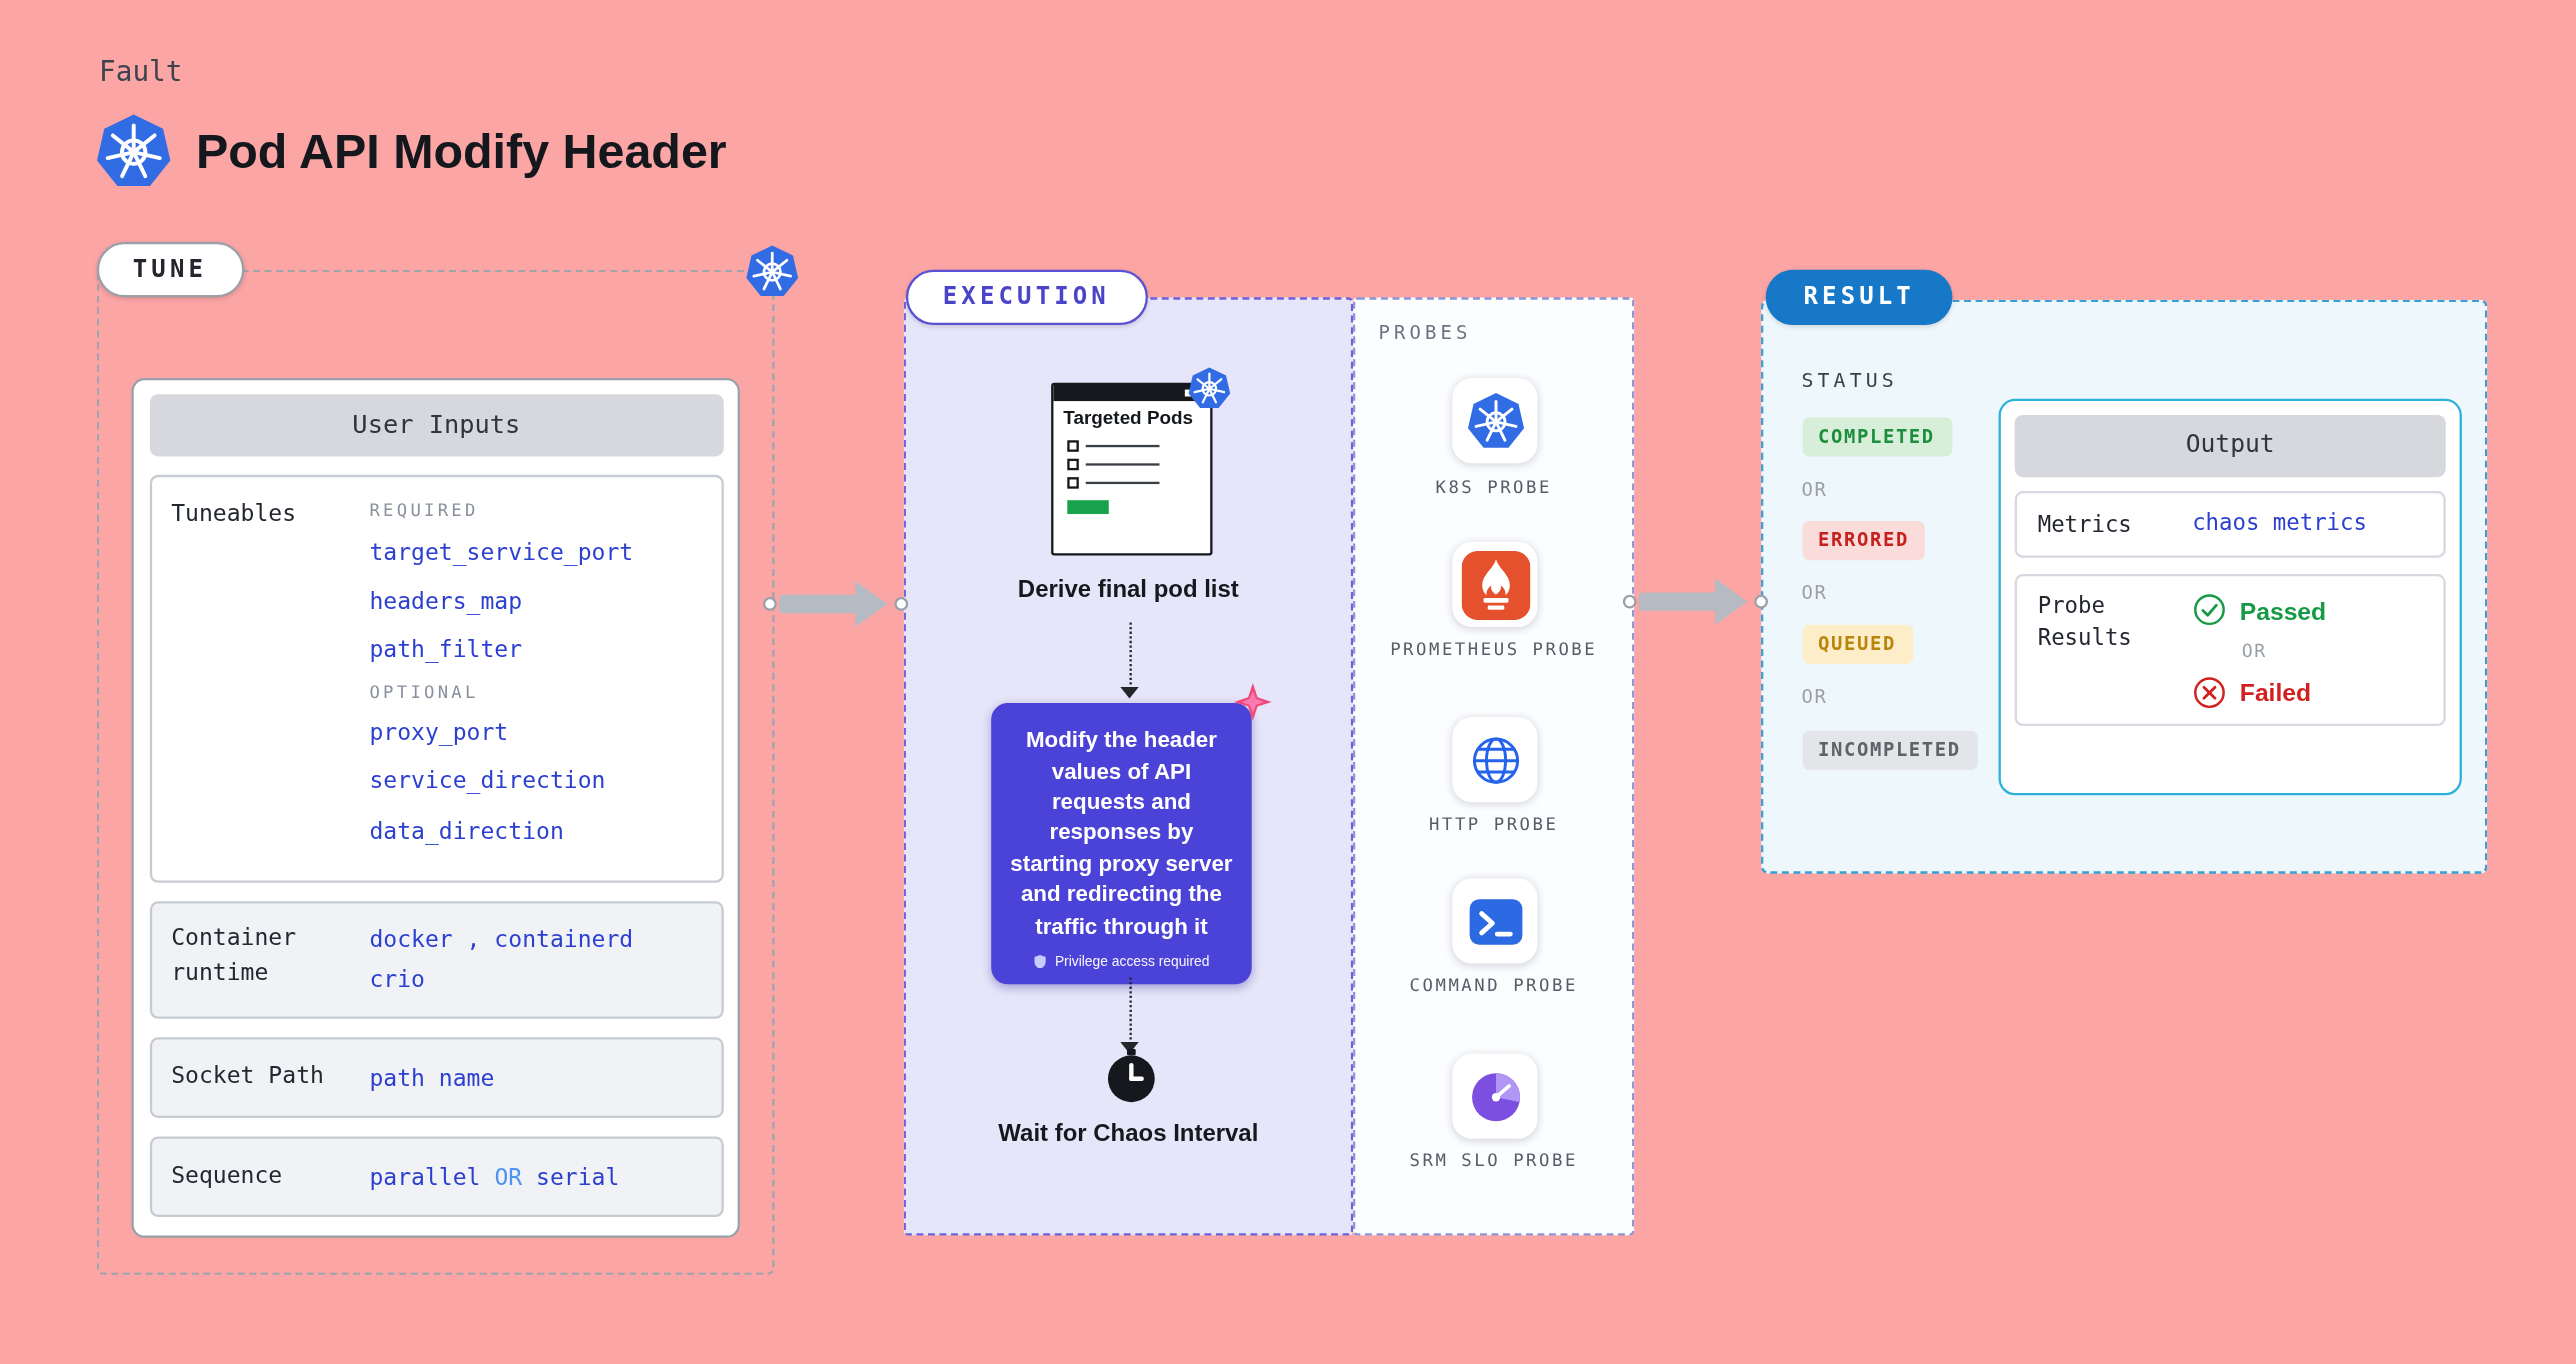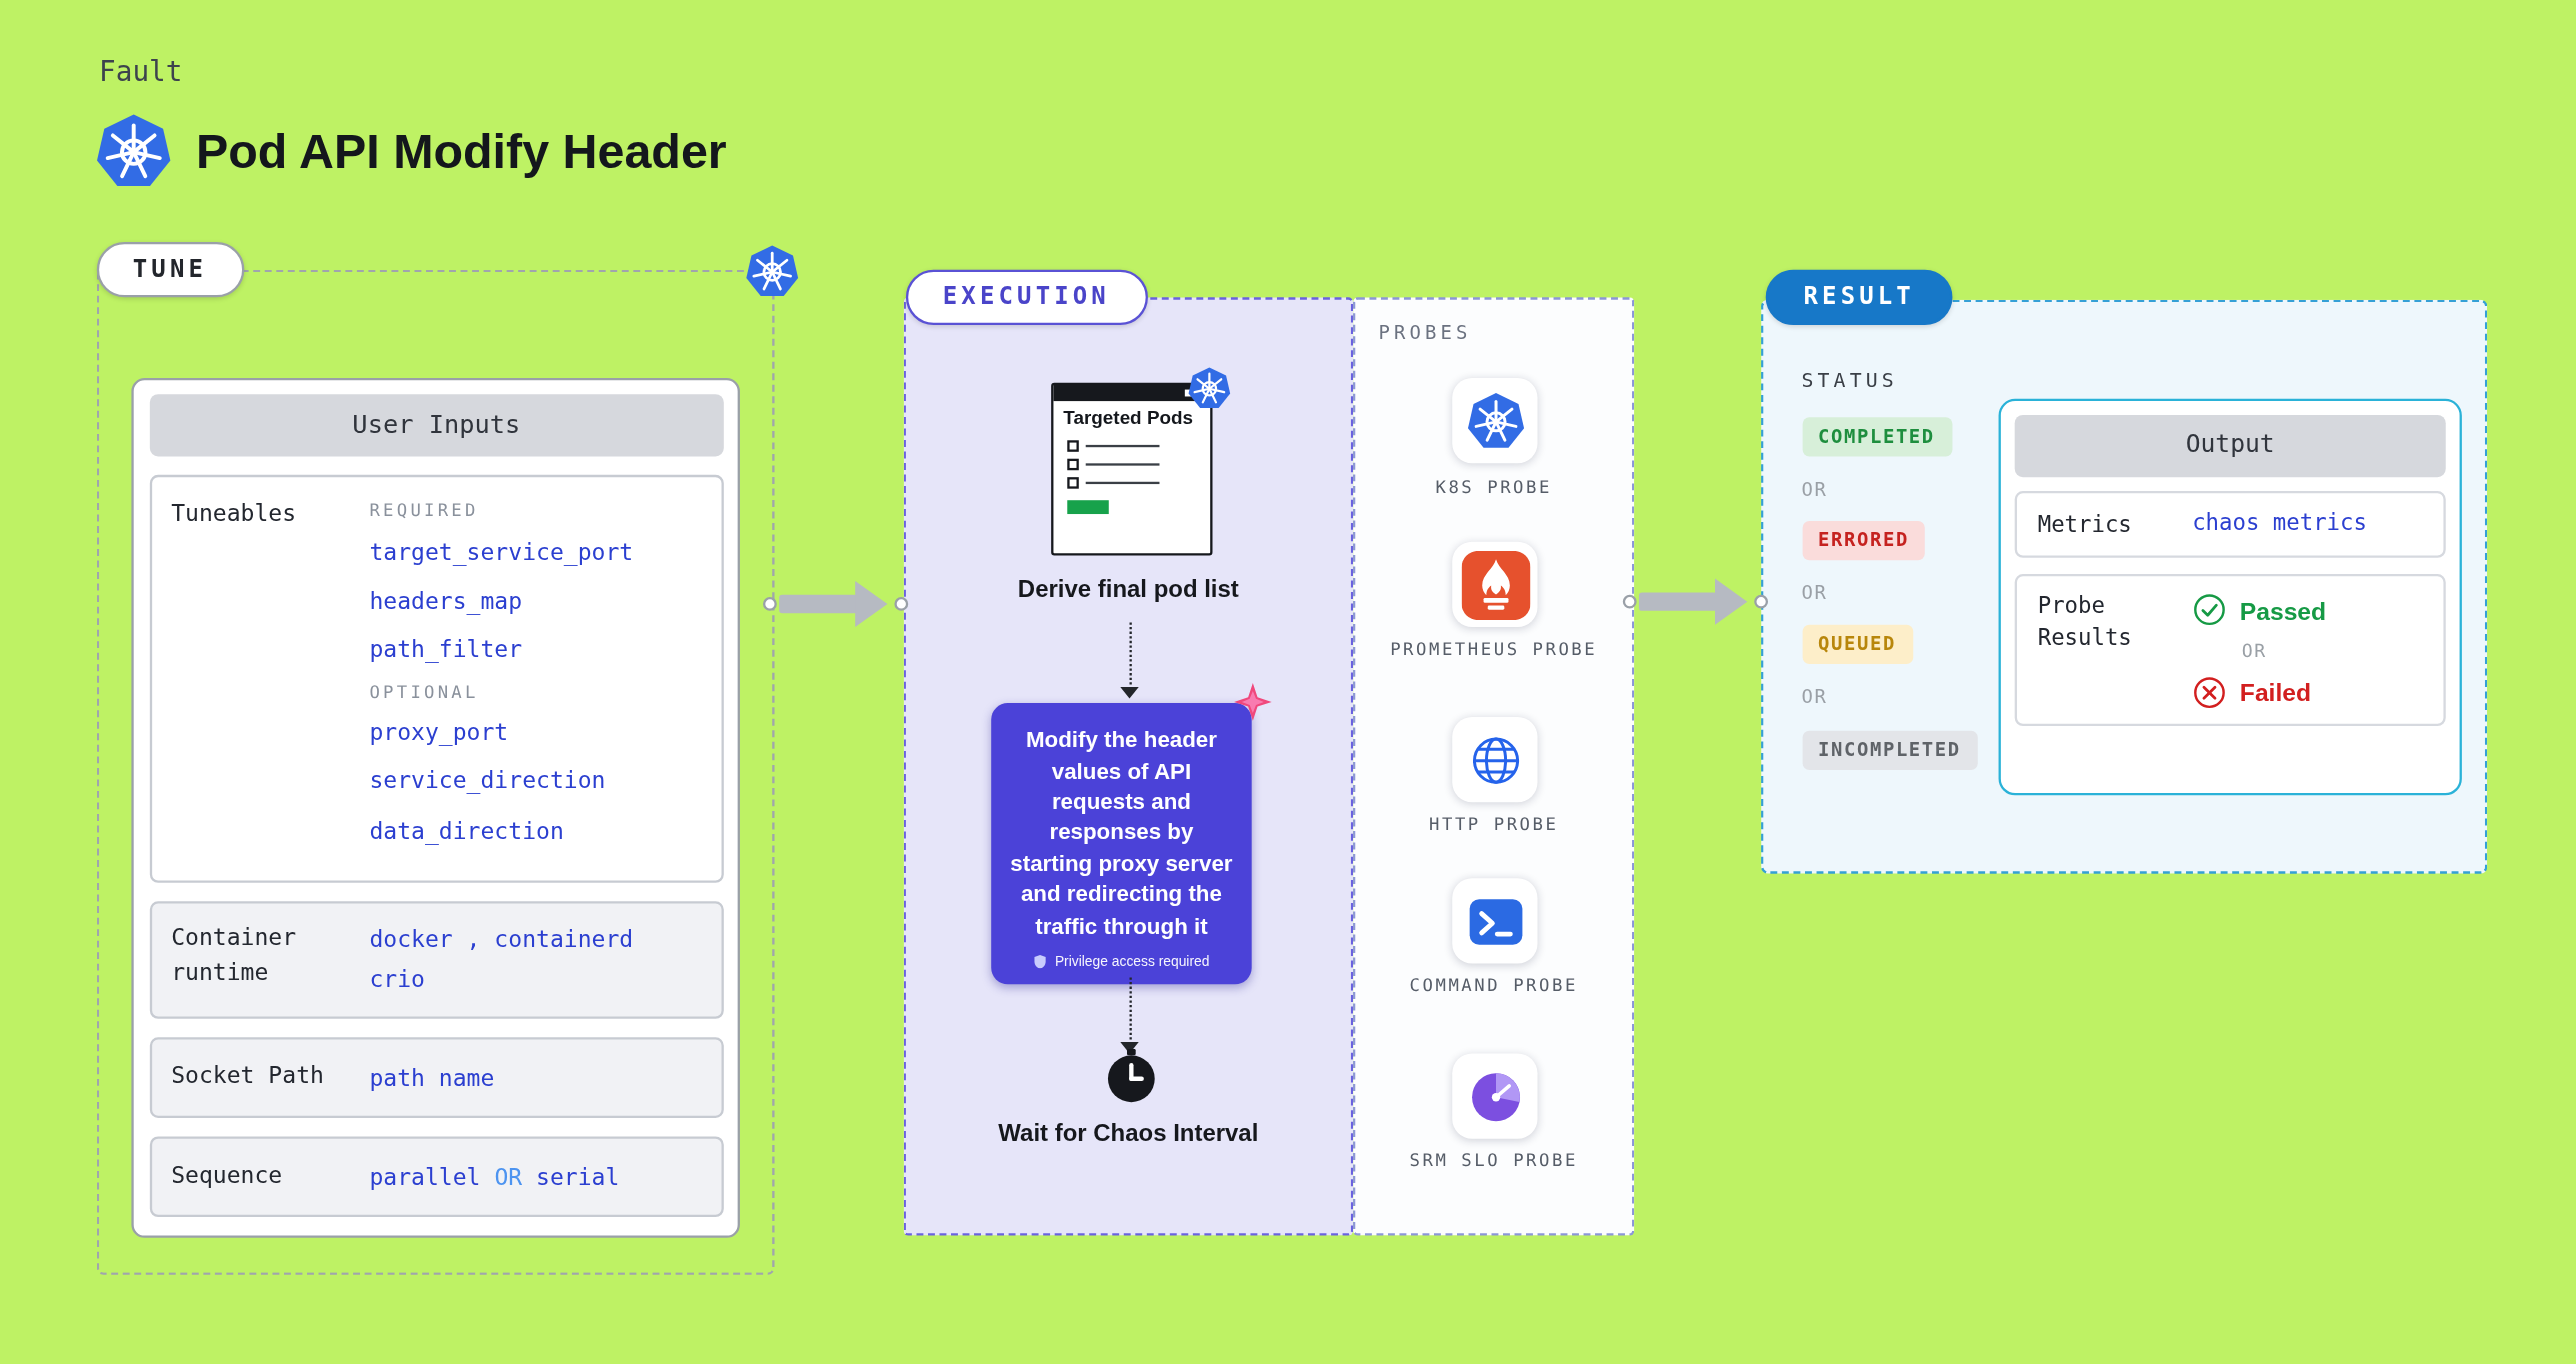--- a/index.html
+++ b/index.html
@@ -1,17 +1,17 @@
 <!DOCTYPE html>
 <html style="font-size:11.5px"><head>
 <meta charset="utf-8">
 <style>
   * { box-sizing: border-box; margin: 0; padding: 0; }
   html, body { background: #f5f6f8; }
-  .stage { width: 2576px; height: 1365px; overflow: hidden; background: #bef264; position: relative; }
+  .stage { width: 2576px; height: 1365px; overflow: hidden; background: #fca5a5; position: relative; }
   .canvas {
     width: 1118px; height: 592px;
     transform: scale(2.30513); transform-origin: 0 0;
     position: relative;
     font-family: "Liberation Sans", sans-serif;
     color: #14171c;
   }
 
   
   .kicker { position: absolute; left: 43px; top: 24px; font-family: "DejaVu Sans Mono", monospace; font-size: 12px; color: #3d434d; }

